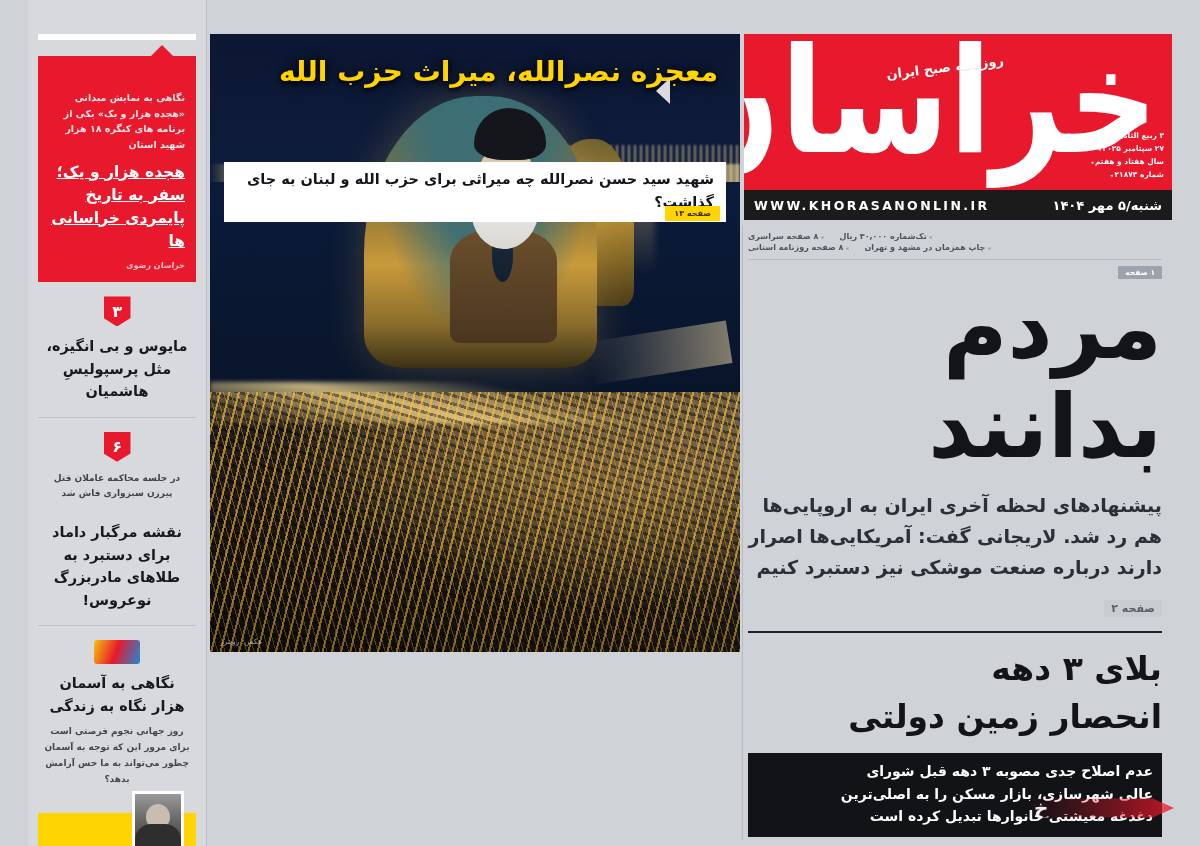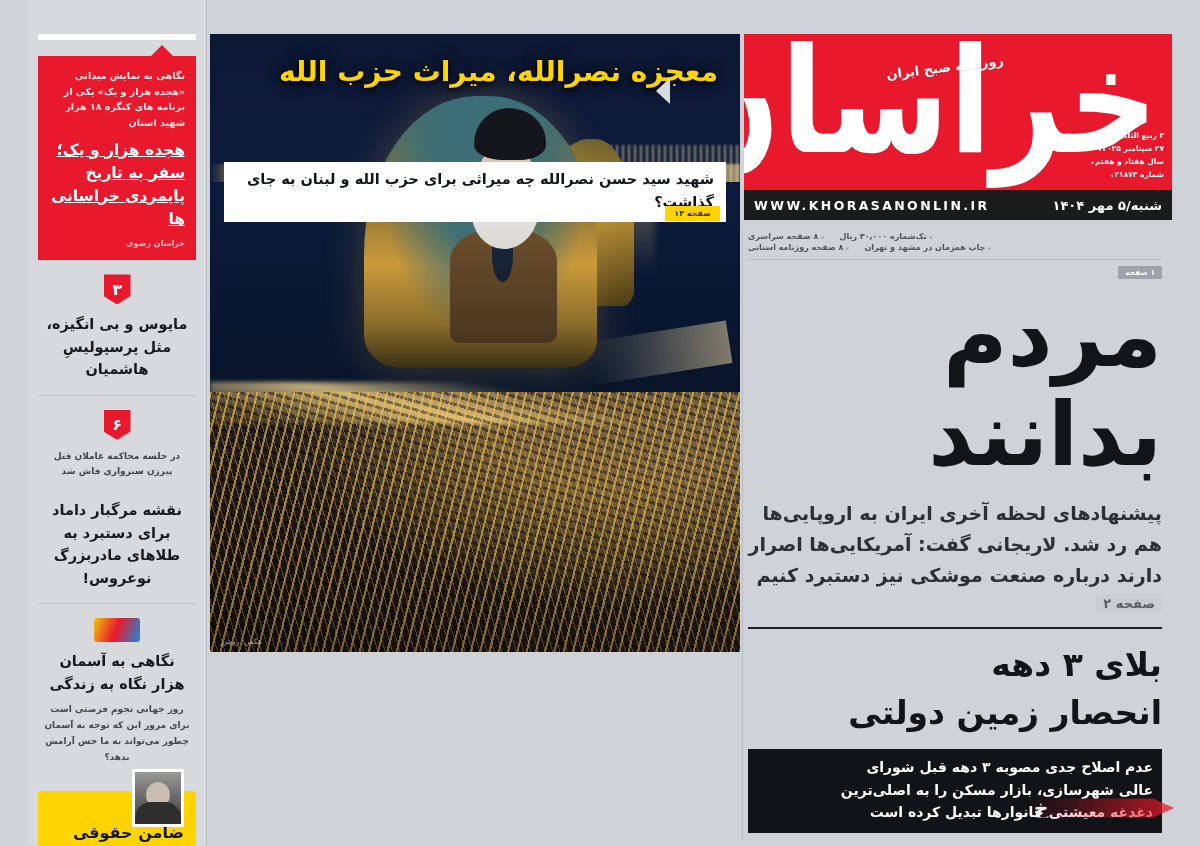--- a/index.html
+++ b/index.html
@@ -59,21 +59,21 @@
   .side-photo .glow {
     position:absolute; left:36%; top:6%; width:58%; height:46%;
     background: radial-gradient(ellipse at center, rgba(255,255,255,.30), rgba(255,255,255,0) 68%);
   }
 
   .redbox {
     position: relative;
     background: #e8192c;
     color: #fff;
     margin-top: 16px;
-    padding: 12px 11px 12px 11px;
+    padding: 34px 11px 12px 11px;
     text-align: right;
   }
   .redbox::before {
     content: "";
     position: absolute; top: -11px; right: 22px;
     border-left: 12px solid transparent;
     border-right: 12px solid transparent;
     border-bottom: 12px solid #e8192c;
   }
   .redbox .kicker {
@@ -339,31 +339,31 @@
   .infoline .row { display:flex; gap:16px; }
   .infoline .row span::before { content:"◂ "; font-size:6px; color:#9aa0a8; }
   .info-rule { border-top:1px solid #b9bdc3; margin: 7px 0 0 0; }
   .info-page {
     display:inline-block; background:#9da3ab; color:#ffffff;
     font-size: 7.5px; font-weight:800; padding:2px 7px; margin-top:5px;
   }
 
   .lede-hl {
     font-size: 88px; font-weight: 800; line-height: 1.12;
-    color:#121418; margin-top: 8px; letter-spacing: -2px;
+    color:#121418; letter-spacing: -2px;
   }
   .lede-hl .l2 { display:block; }
 
   .lede-sub {
     font-size: 19px; font-weight: 800; line-height: 1.62;
     color:#2b3037; margin-top: 14px;
   }
   .lede-page {
     display:inline-block; background:#c9ccd1; color:#5a5f66;
-    font-size: 13px; font-weight:800; padding:2px 7px; margin-top: 4px;
+    font-size: 11px; font-weight:800; padding:2px 7px; margin-top: 18px;
   }
 
   .hr-thick { border-top: 2px solid #1d2026; margin: 14px 0 0 0; }
 
   .story2-hl {
     font-size: 33px; font-weight: 800; line-height: 1.45;
     color:#121418; margin-top: 12px;
   }
   .story2-sub {
     background:#111317; color:#ffffff;

